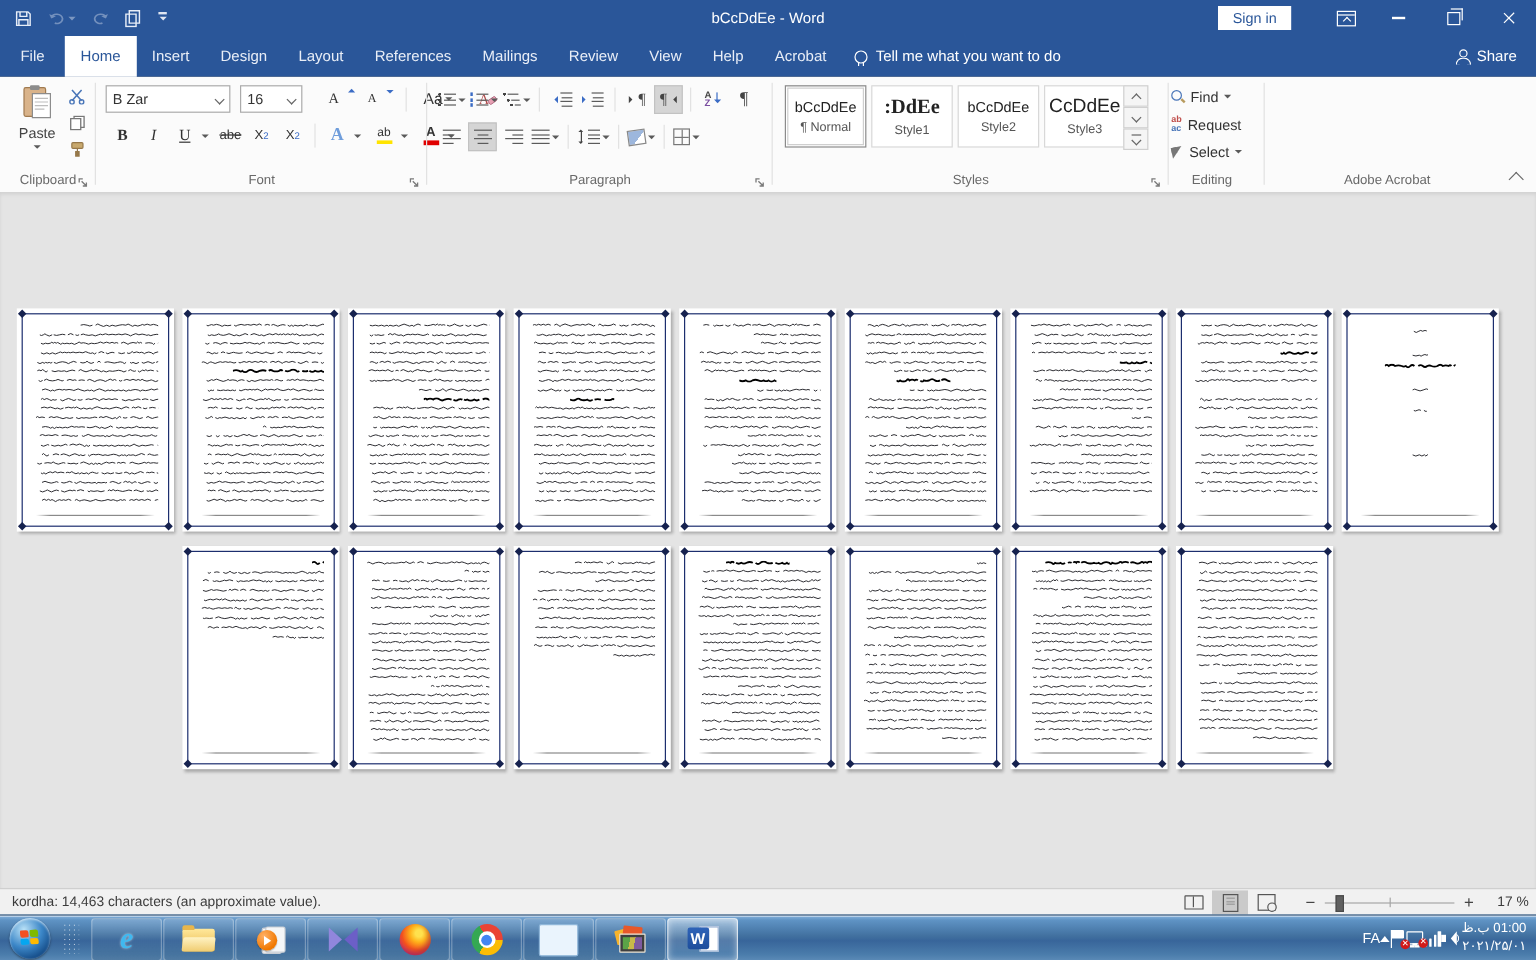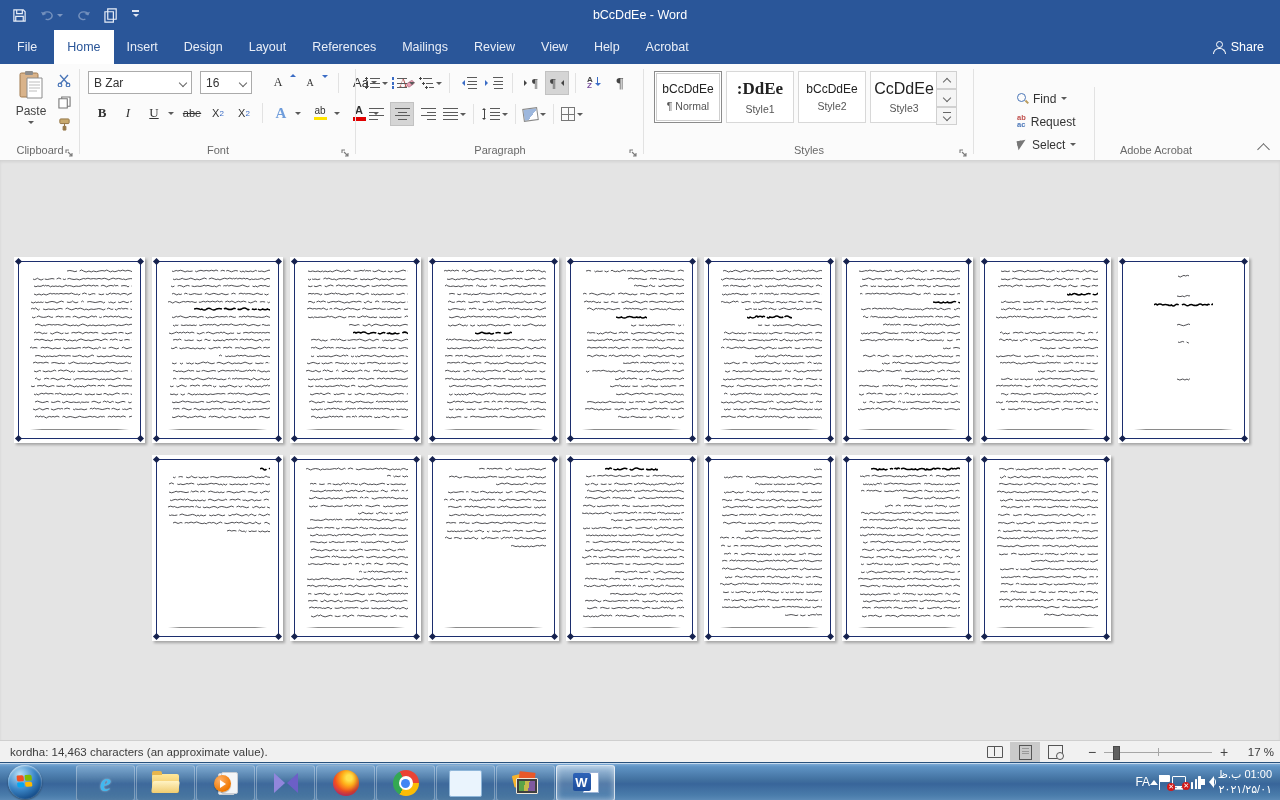--- a/index.html
+++ b/index.html
@@ -287,34 +287,53 @@
             <rect x="4" y="1" width="9" height="11" fill="none" stroke="#e8eef8" stroke-width="1.2"></rect>
             <rect x="1" y="4" width="9" height="11" fill="none" stroke="#e8eef8" stroke-width="1.2"></rect>
           </svg>
       </span>
       <span class="qi caret-line">
         <span class="bar"></span>
           <span class="mini-caret" style="margin-top:0;"></span>
       </span>
     </div>
     <div class="win-title">bCcDdEe  -  Word</div>
+    <div class="tb-right">
+      <button class="signin" style="border:none;font-family:inherit;">Sign in</button>
+      <span class="wctl disp">
+          <span class="dispopt"></span>
+        </span>
+      <span class="wctl">
+          <span class="min-glyph"></span>
+        </span>
+      <span class="wctl">
+          <span class="restore-glyph"></span>
+        </span>
+      <span class="wctl">
+          <span class="close-glyph"></span>
+        </span>
+    </div>
   </div>
 
   <div class="tabrow">
     <span class="tab file">File</span>
     <span class="tab active">Home</span>
     <span class="tab">Insert</span>
     <span class="tab">Design</span>
     <span class="tab">Layout</span>
     <span class="tab">References</span>
     <span class="tab">Mailings</span>
     <span class="tab">Review</span>
     <span class="tab">View</span>
     <span class="tab">Help</span>
     <span class="tab">Acrobat</span>
+    <span class="tellme">
+      <span class="bulb"></span>
+      <span>Tell me what you want to do</span>
+    </span>
     <span class="tab-share">
       <span class="person"></span>
       <span>Share</span>
     </span>
   </div>
 
   <div class="ribbon">
 
     <div class="rgroup" style="left:0;width:80px;">
       <div class="paste-btn">
@@ -548,21 +567,21 @@
       </div>
       <div class="glabel">Styles</div>
       <span class="launcher">
         <svg class="ic" width="10" height="10" viewBox="0 0 10 10">
             <path d="M1 4 V1 h3 M3 3 l4 4 M7 4 v3 h-3" fill="none" stroke="#7a7a7a" stroke-width="1.1"></path>
           </svg>
       </span>
       <span class="gsep"></span>
     </div>
 
-    <div class="rgroup" style="left:1007px;width:88px;margin-top:18px;">
+    <div class="rgroup" style="left:966px;width:88px;">
       <div class="editing-rows">
         <span class="erow">
           <span class="mag"></span>
           <span>Find</span>
           <span class="cdn"></span>
         </span>
         <span class="erow">
           <span class="repl">
               <span class="a">ab</span>
               <span class="b">ac</span>

